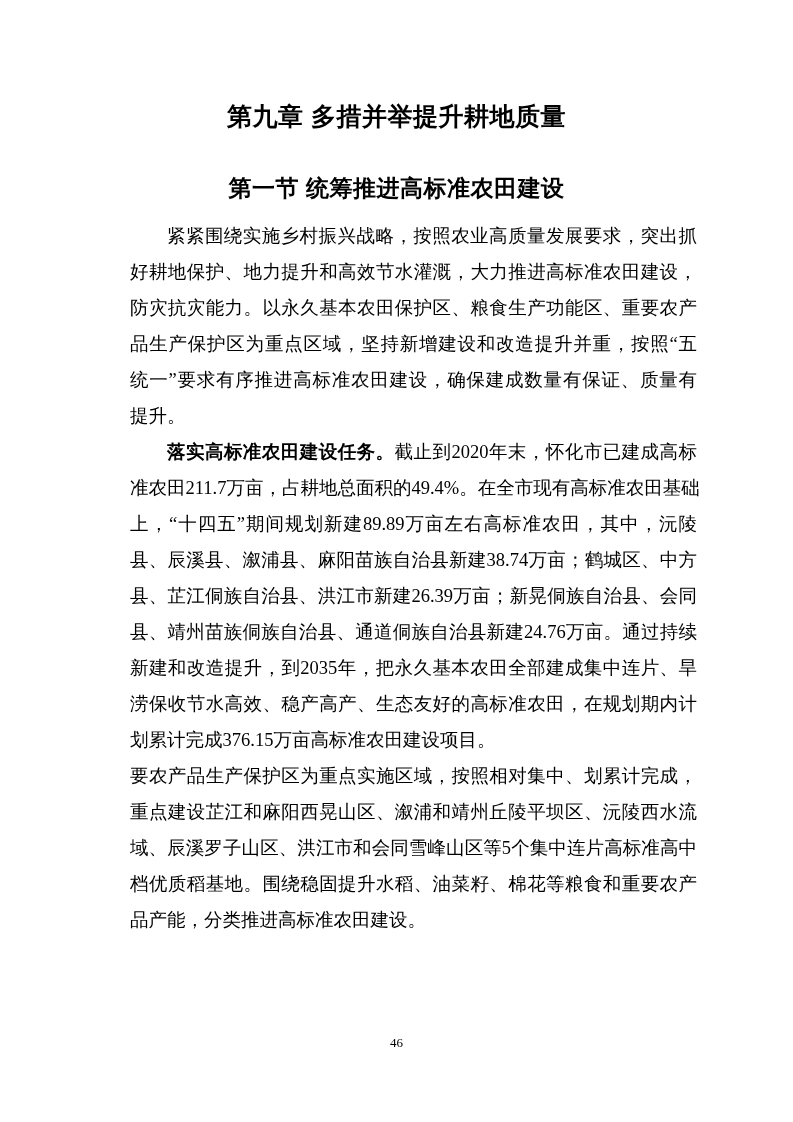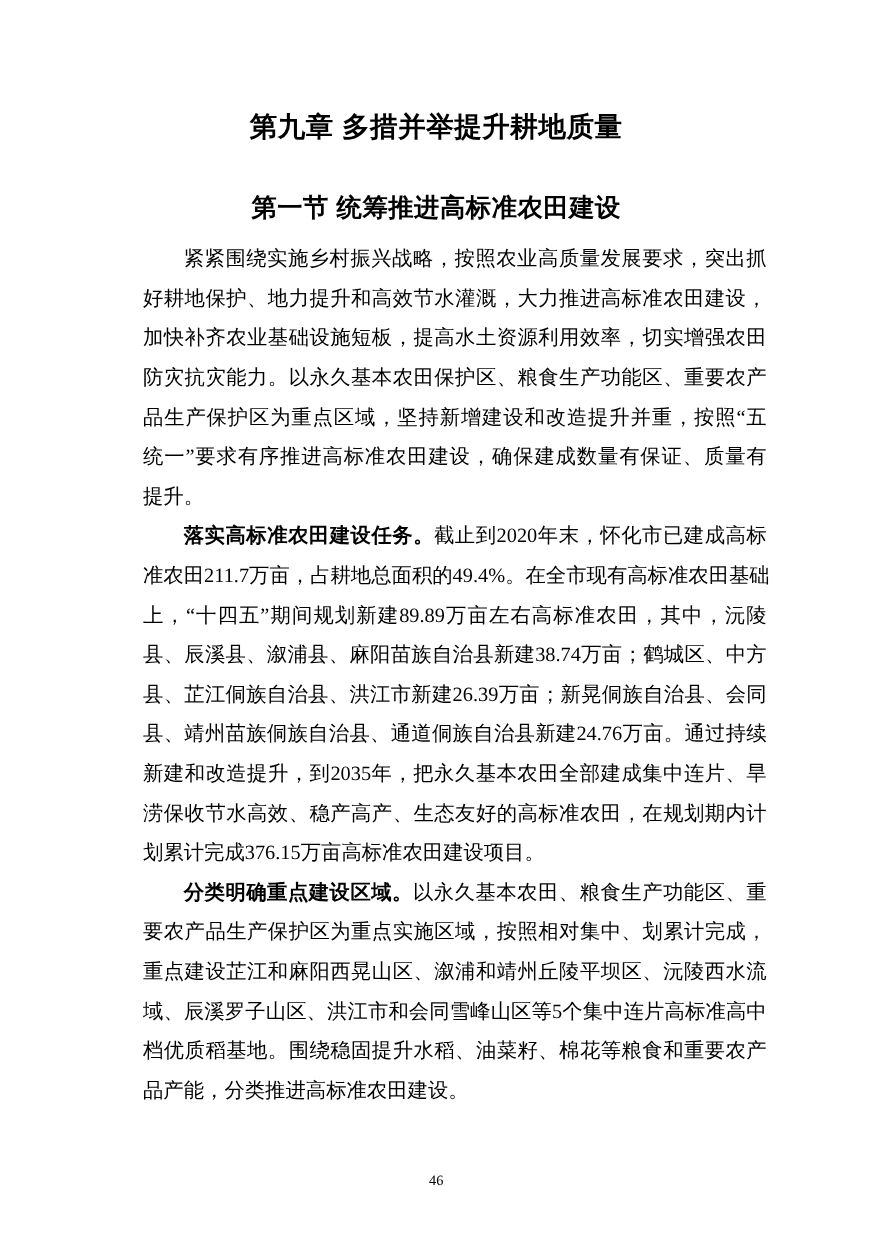--- a/index.html
+++ b/index.html
@@ -59,21 +59,21 @@
     white-space: nowrap;
   }
   .line.first-line { text-indent: 37px; }
   .line.last-line {
     text-align: right;
     text-align-last: left;
   }
   .lead-bold { font-weight: bold; }
   .page-number {
     position: absolute;
-    top: 1064px;
+    top: 1034px;
     left: 0;
     width: 100%;
     text-align: center;
     font-size: 13px;
     line-height: 18px;
   }
 </style>
 </head>
 <body>
 
@@ -81,41 +81,39 @@
 
   <div class="chapter-title">第九章 多措并举提升耕地质量</div>
 
   <div class="section-title">第一节 统筹推进高标准农田建设</div>
 
   <div class="body-text">
 
     <div>
       <div class="line first-line">紧紧围绕实施乡村振兴战略，按照农业高质量发展要求，突出抓</div>
       <div class="line">好耕地保护、地力提升和高效节水灌溉，大力推进高标准农田建设，</div>
-      <div class="line">加快补齐农业基础设施短板，提高水土资源利用效率，切实增强农田</div>
       <div class="line">防灾抗灾能力。以永久基本农田保护区、粮食生产功能区、重要农产</div>
       <div class="line">品生产保护区为重点区域，坚持新增建设和改造提升并重，按照“五</div>
       <div class="line">统一”要求有序推进高标准农田建设，确保建成数量有保证、质量有</div>
       <div class="line last-line">提升。</div>
     </div>
 
     <div>
       <div class="line first-line"><span class="lead-bold">落实高标准农田建设任务。</span><span>截止到2020年末，怀化市已建成高标</span></div>
       <div class="line">准农田211.7万亩，占耕地总面积的49.4%。在全市现有高标准农田基础</div>
       <div class="line">上，“十四五”期间规划新建89.89万亩左右高标准农田，其中，沅陵</div>
       <div class="line">县、辰溪县、溆浦县、麻阳苗族自治县新建38.74万亩；鹤城区、中方</div>
       <div class="line">县、芷江侗族自治县、洪江市新建26.39万亩；新晃侗族自治县、会同</div>
       <div class="line">县、靖州苗族侗族自治县、通道侗族自治县新建24.76万亩。通过持续</div>
       <div class="line">新建和改造提升，到2035年，把永久基本农田全部建成集中连片、旱</div>
       <div class="line">涝保收节水高效、稳产高产、生态友好的高标准农田，在规划期内计</div>
       <div class="line last-line">划累计完成376.15万亩高标准农田建设项目。</div>
     </div>
 
     <div>
-      <div class="line first-line"><span class="lead-bold">分类明确重点建设区域。</span><span>以永久基本农田、粮食生产功能区、重</span></div>
       <div class="line">要农产品生产保护区为重点实施区域，按照相对集中、划累计完成，</div>
       <div class="line">重点建设芷江和麻阳西晃山区、溆浦和靖州丘陵平坝区、沅陵西水流</div>
       <div class="line">域、辰溪罗子山区、洪江市和会同雪峰山区等5个集中连片高标准高中</div>
       <div class="line">档优质稻基地。围绕稳固提升水稻、油菜籽、棉花等粮食和重要农产</div>
       <div class="line last-line">品产能，分类推进高标准农田建设。</div>
     </div>
 
   </div>
 
   <div class="page-number">46</div>

